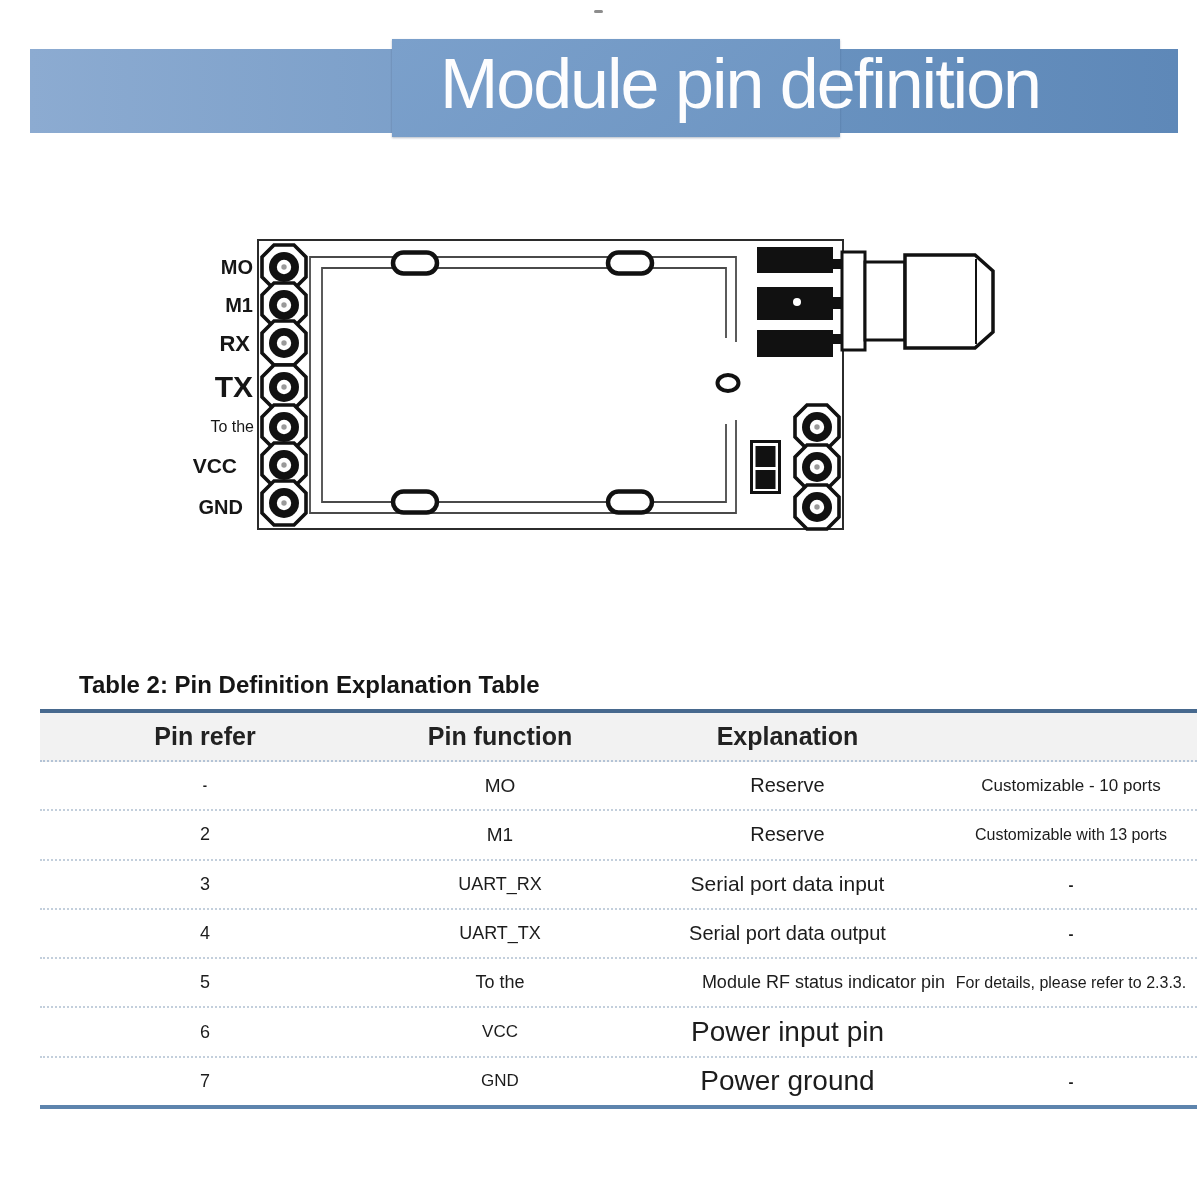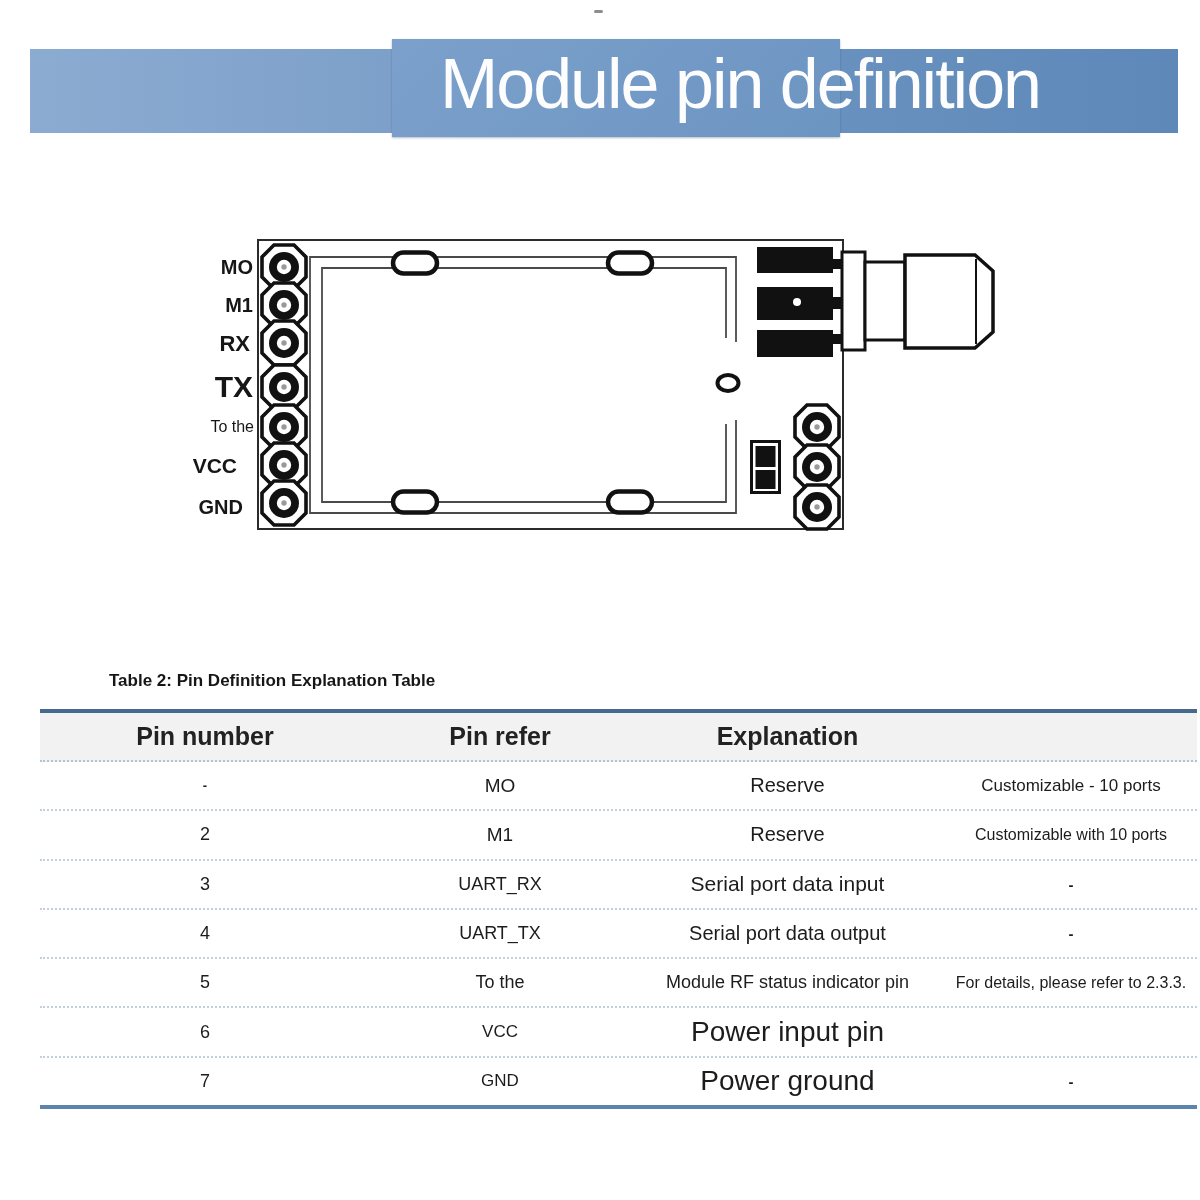--- a/index.html
+++ b/index.html
@@ -16,41 +16,41 @@
       box-shadow:0 1px 2px rgba(40,60,90,.35);}
   .banner-title{position:absolute;left:415px;top:49px;width:650px;height:70px;
       text-align:center;font-size:70px;line-height:70px;letter-spacing:-2px;
       color:#fdfdfe;font-weight:400;white-space:nowrap;}
 
   
   .fig-caption{position:absolute;left:50px;top:574px;width:1150px;text-align:center;
       font-size:25px;font-weight:500;color:#222;}
 
   
-  .tbl-title{position:absolute;left:109px;top:671px;font-size:17px;font-weight:600;color:#161616;}
+  .tbl-title{position:absolute;left:79px;top:671px;font-size:24px;font-weight:600;color:#161616;}
   .pin-table{position:absolute;left:40px;top:709px;width:1157px;
       border-top:4px solid #47698e;border-bottom:4px solid #5d84ad;}
   .t-row{display:grid;grid-template-columns:330px 260px 315px 252px;align-items:center;height:47.3px;}
   .t-row.head{height:47px;background:#f2f2f2;border-bottom:2px dotted #b3c3d6;}
   .t-row.body{border-bottom:2px dotted #c3cfdc;}
   .t-row.body:last-child{border-bottom:none;}
   .cell{text-align:center;white-space:nowrap;}
   .hcell{font-size:25px;font-weight:600;color:#222;}
   .c-num{font-size:18px;font-weight:500;}
   .c-name{font-size:18px;font-weight:500;}
   .c-func{font-size:28px;font-weight:500;}
   .c-expl{font-size:15px;font-weight:500;}
   .r1 .c-num{font-size:13px;font-weight:700;}
   .r1 .c-name,.r2 .c-name{font-size:19px;}
   .r1 .c-func,.r2 .c-func,.r4 .c-func{font-size:20px;}
   .r1 .c-expl{font-size:17px;}
   .r2 .c-expl{font-size:16px;}
   .r3 .c-func{font-size:21px;}
   .r3 .c-expl,.r4 .c-expl,.r7 .c-expl{font-size:15px;font-weight:700;}
-  .r5 .c-func{font-size:18px;}
+  .r5 .c-func{font-size:18px;text-align:right;}
   .r5 .c-expl{font-size:16px;}
   .r6 .c-name,.r7 .c-name{font-size:17px;}
   .r6 .c-expl{font-size:24px;}
 
   
   .diagram{position:absolute;left:0;top:0;}
 </style>
 </head>
 <body>
 
@@ -148,36 +148,36 @@
       <text x="237" y="473" font-size="21">VCC</text>
       <text x="243" y="514" font-size="20">GND</text>
     </g>
   </svg>
 
 
   <div class="tbl-title">Table 2: Pin Definition Explanation Table</div>
 
   <div class="pin-table">
     <div class="t-row head">
-      <div class="cell hcell">Pin number</div>
       <div class="cell hcell">Pin refer</div>
+      <div class="cell hcell">Pin function</div>
       <div class="cell hcell">Explanation</div>
     </div>
 
     <div class="t-row body r1">
       <div class="cell c-num">-</div>
       <div class="cell c-name">MO</div>
       <div class="cell c-func">Reserve</div>
       <div class="cell c-expl">Customizable - 10 ports</div>
     </div>
     <div class="t-row body r2">
       <div class="cell c-num">2</div>
       <div class="cell c-name">M1</div>
       <div class="cell c-func">Reserve</div>
-      <div class="cell c-expl">Customizable with 10 ports</div>
+      <div class="cell c-expl">Customizable with 13 ports</div>
     </div>
     <div class="t-row body r3">
       <div class="cell c-num">3</div>
       <div class="cell c-name">UART_RX</div>
       <div class="cell c-func">Serial port data input</div>
       <div class="cell c-expl">-</div>
     </div>
     <div class="t-row body r4">
       <div class="cell c-num">4</div>
       <div class="cell c-name">UART_TX</div>

